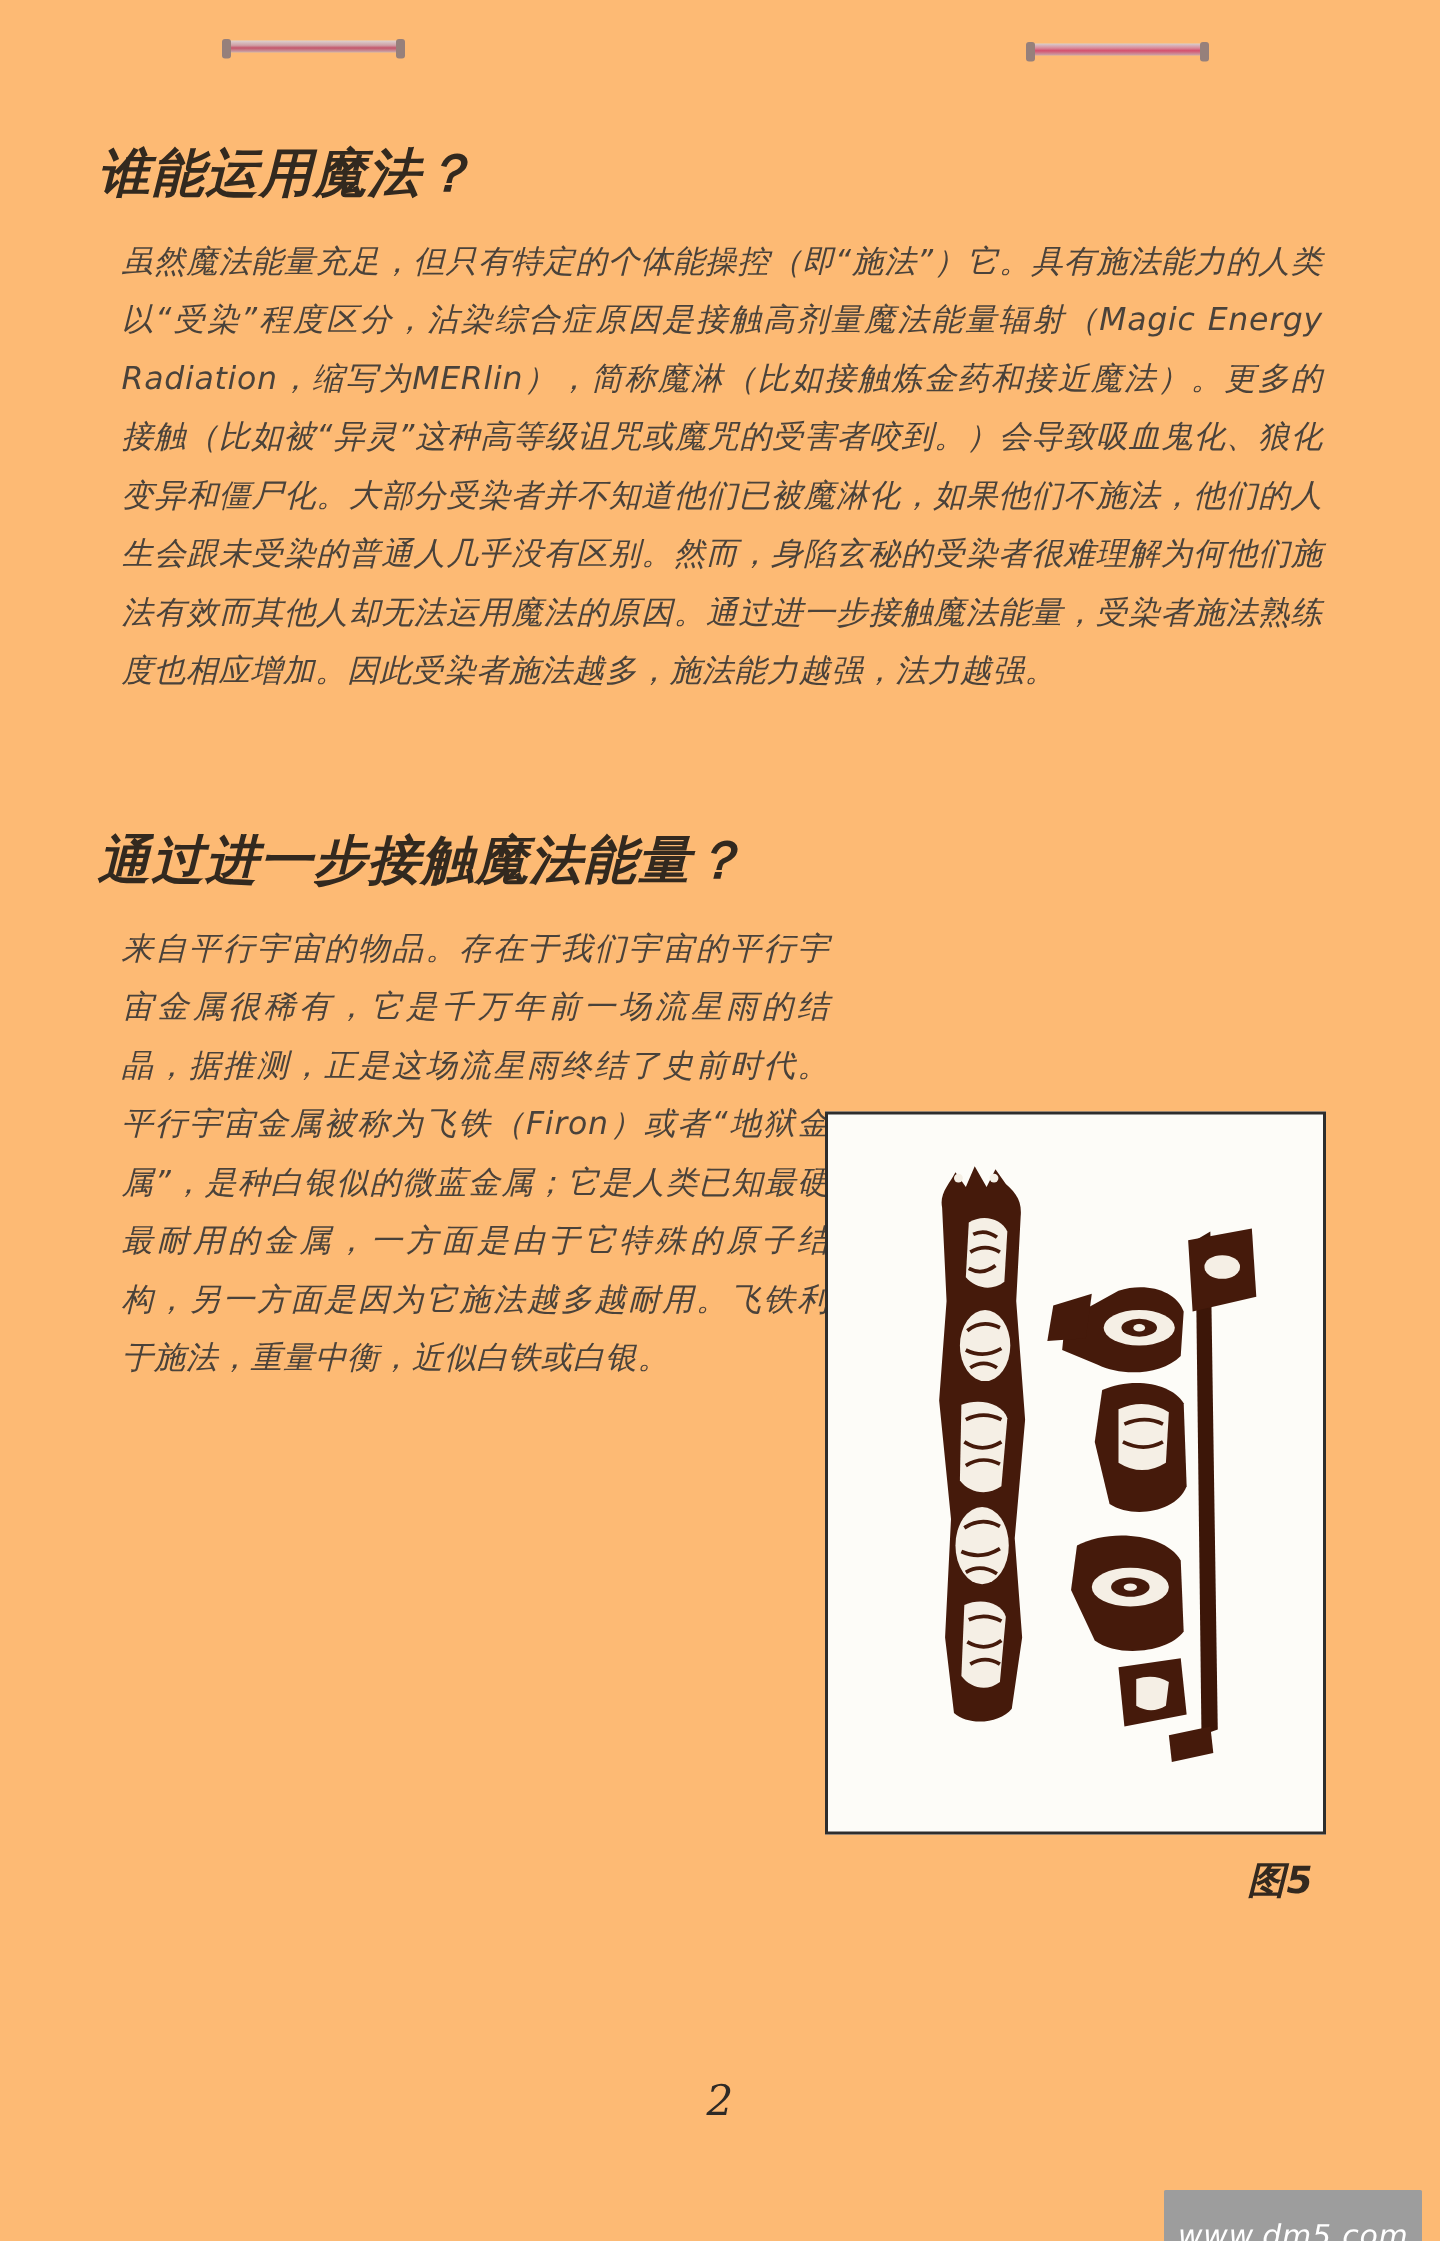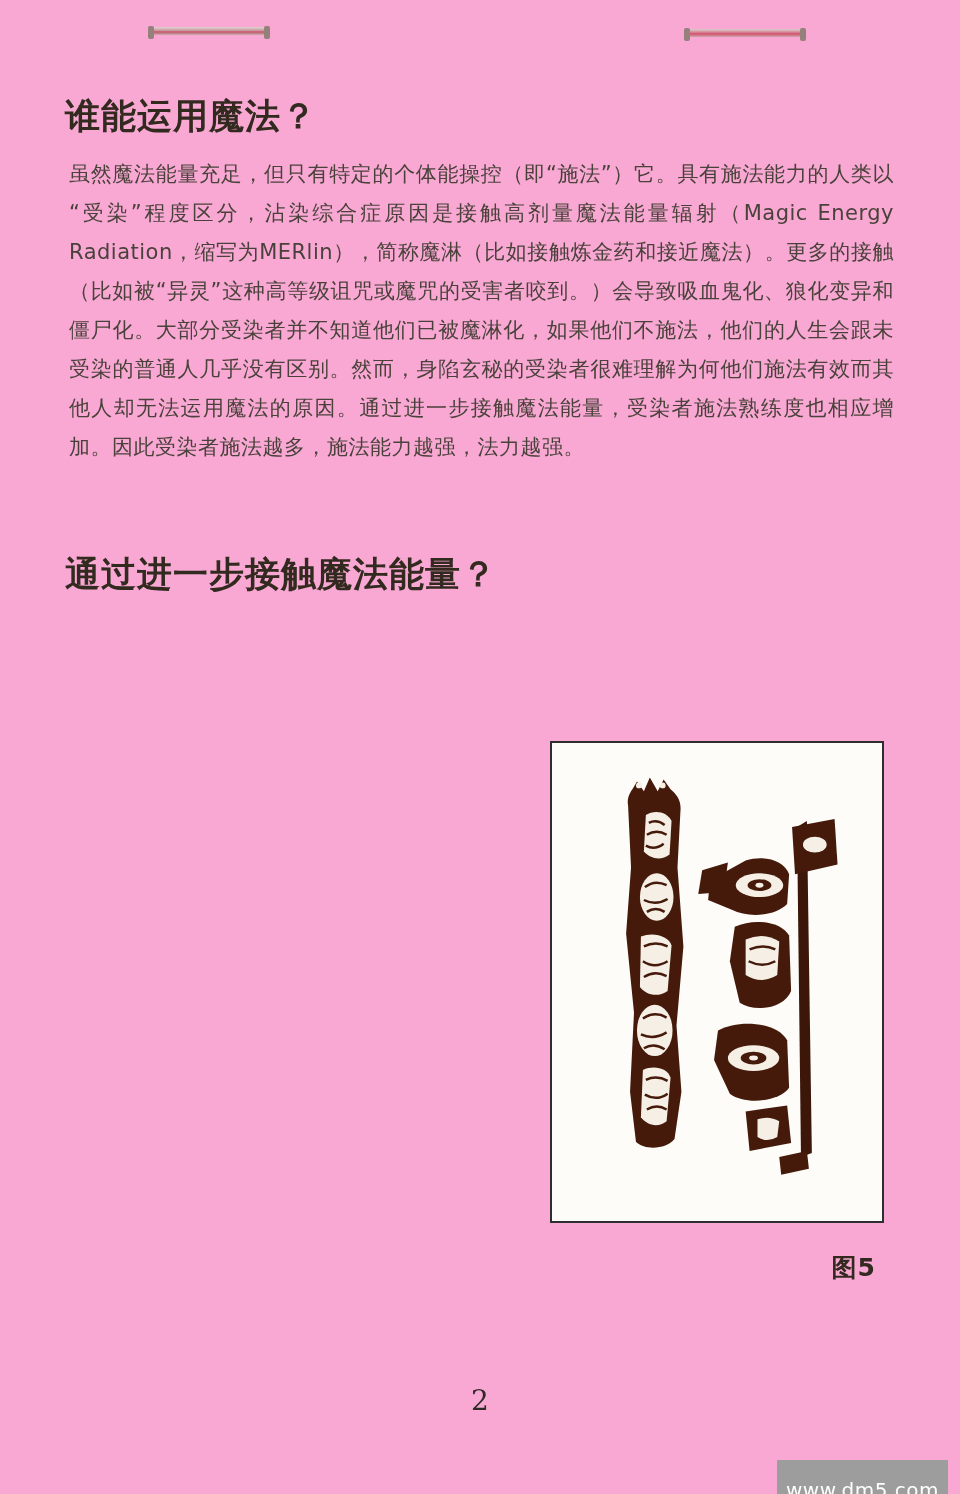--- a/index.html
+++ b/index.html
@@ -4,21 +4,22 @@
 <style>
   html,body{margin:0;padding:0;}
   body{
     width:960px;height:1494px;
     background:#ffffff;
     font-family:"DejaVu Sans","Liberation Sans",sans-serif;
     position:relative;overflow:hidden;
   }
   .page{
     position:absolute;inset:0;
-    background:#f9a8d4;
+    background:#fdba74;
+    font-style:italic;
   }
   
   .clip{
     position:absolute;height:8px;width:118px;
     border-radius:4px;
     background:linear-gradient(to bottom,#ddd3cf 0%,#cfa0a6 40%,#c4566b 62%,#c9afae 100%);
   }
   .clip .cap{
     position:absolute;top:-1px;width:6px;height:13px;
     background:#96807b;border-radius:2px;
@@ -30,34 +31,34 @@
     position:absolute;left:65px;top:0;width:833px;
   }
   h1.section-heading{
     font-size:35px;font-weight:bold;color:#32291f;
     margin:0 0 18px 0;line-height:1.2;letter-spacing:1px;
   }
   .heading1{margin-top:95px !important;}
   .heading2{margin-top:86px !important;}
   p.body-text{
     font-size:21px;line-height:39px;color:#4a423a;
-    margin:4px;text-align:justify;letter-spacing:0.5px;
+    margin:16px;text-align:justify;letter-spacing:0.5px;
   }
   .para2-wrap{position:relative;}
   p.narrow{width:472px;}
   .figure-block{
     position:absolute;right:14px;top:128px;width:334px;
   }
   .figure-box{
     width:330px;height:478px;
     border:2px solid #2e2e2e;background:#fdfcf8;
     box-sizing:content-box;
   }
   .figure-caption{
-    text-align:right;padding-right:8px;margin-top:28px;
+    text-align:right;padding-right:8px;margin-top:14px;
     font-size:25px;font-weight:bold;color:#33291f;letter-spacing:1px;
   }
   .page-number{
     position:absolute;left:0;right:0;top:1384px;
     text-align:center;font-family:"DejaVu Serif","Liberation Serif",serif;
     font-size:28px;color:#2e2a26;
   }
   .watermark{
     position:absolute;right:12px;top:1460px;
     background:#9d9d9d;color:#ffffff;
@@ -124,20 +125,21 @@
             <ellipse fill="#451a0b" cx="204" cy="318" rx="13" ry="6.5"></ellipse>
             <ellipse fill="#f5efe5" cx="204" cy="318" rx="4.5" ry="2.5"></ellipse>
             <path fill="#451a0b" d="M196,372 L238,366 L242,404 L200,412 Z"></path>
             <path fill="#f5efe5" d="M208,380 q12,-4 22,2 l-2,16 q-10,6 -20,0 Z"></path>
             <path fill="#451a0b" d="M230,418 L258,412 L260,430 L232,436 Z"></path>
           </svg>
         </div>
         <div class="figure-caption">图5</div>
       </div>
 
+      <p class="body-text narrow">来自平行宇宙的物品。存在于我们宇宙的平行宇宙金属很稀有，它是千万年前一场流星雨的结晶，据推测，正是这场流星雨终结了史前时代。平行宇宙金属被称为飞铁（Firon）或者“地狱金属”，是种白银似的微蓝金属；它是人类已知最硬最耐用的金属，一方面是由于它特殊的原子结构，另一方面是因为它施法越多越耐用。飞铁利于施法，重量中衡，近似白铁或白银。</p>
     </div>
 
   </div>
 
   <div class="page-number">2</div>
 
   <div class="watermark">www.dm5.com</div>
 
 </div>
 

